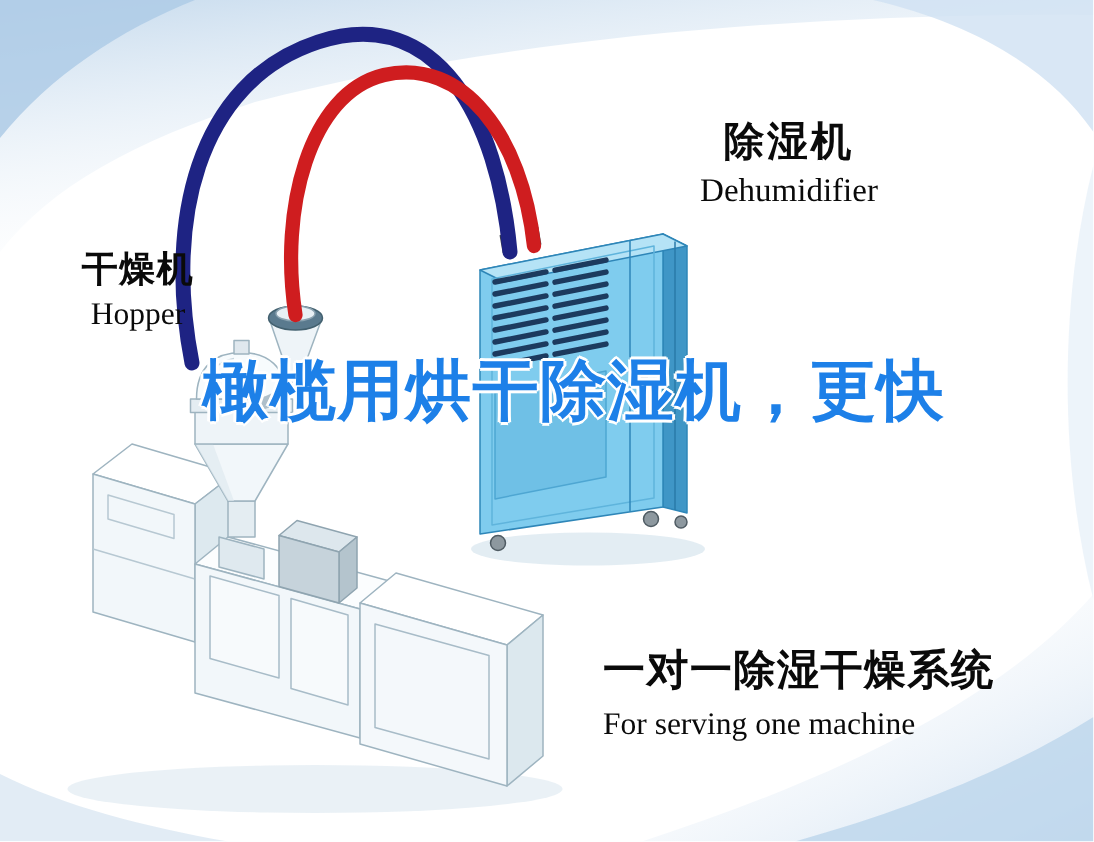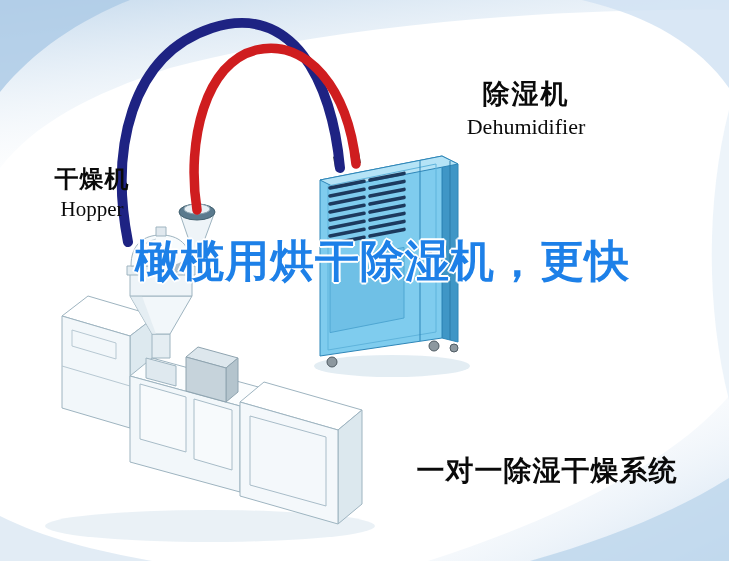--- a/index.html
+++ b/index.html
@@ -18,21 +18,21 @@
   .dehum-label .cn{font-size:27px;letter-spacing:2px;}
   .dehum-label .en{font-size:22px;margin-top:2px;}
   .headline{
     position:absolute;left:0;right:0;top:238px;text-align:center;
     font-size:44px;font-weight:bold;color:#1d80e8;line-height:1.06;
     letter-spacing:1px;
     text-shadow:-2px 0 0 #fff,2px 0 0 #fff,0 -2px 0 #fff,0 2px 0 #fff,
                 -1px -1px 0 #fff,1px 1px 0 #fff,-1px 1px 0 #fff,1px -1px 0 #fff;
     padding-left:36px;
   }
-  .caption{left:402px;top:452px;width:290px;position:absolute;text-align:center;}
+  .caption{left:402px;top:428px;width:290px;position:absolute;}
   .caption .cn{font-size:28px;font-weight:bold;letter-spacing:1px;color:#0a0a0a;}
   .caption .en{font-family:"Liberation Serif","DejaVu Serif",serif;font-size:21px;margin-top:4px;color:#0a0a0a;}
 </style>
 </head>
 <body>
 
 <div class="stage">
 
   <svg width="729" height="561" viewBox="0 0 729 561">
     <defs>
@@ -129,15 +129,16 @@
     <div class="cn">干燥机</div>
     <div class="en">Hopper</div>
   </div>
 
   <div class="headline">
     <div>橄榄用烘干除湿机，更快</div>
   </div>
 
   <div class="caption">
     <div class="cn">一对一除湿干燥系统</div>
+    <div class="en">For serving one machine</div>
   </div>
 
 </div>
 
 </body></html>

